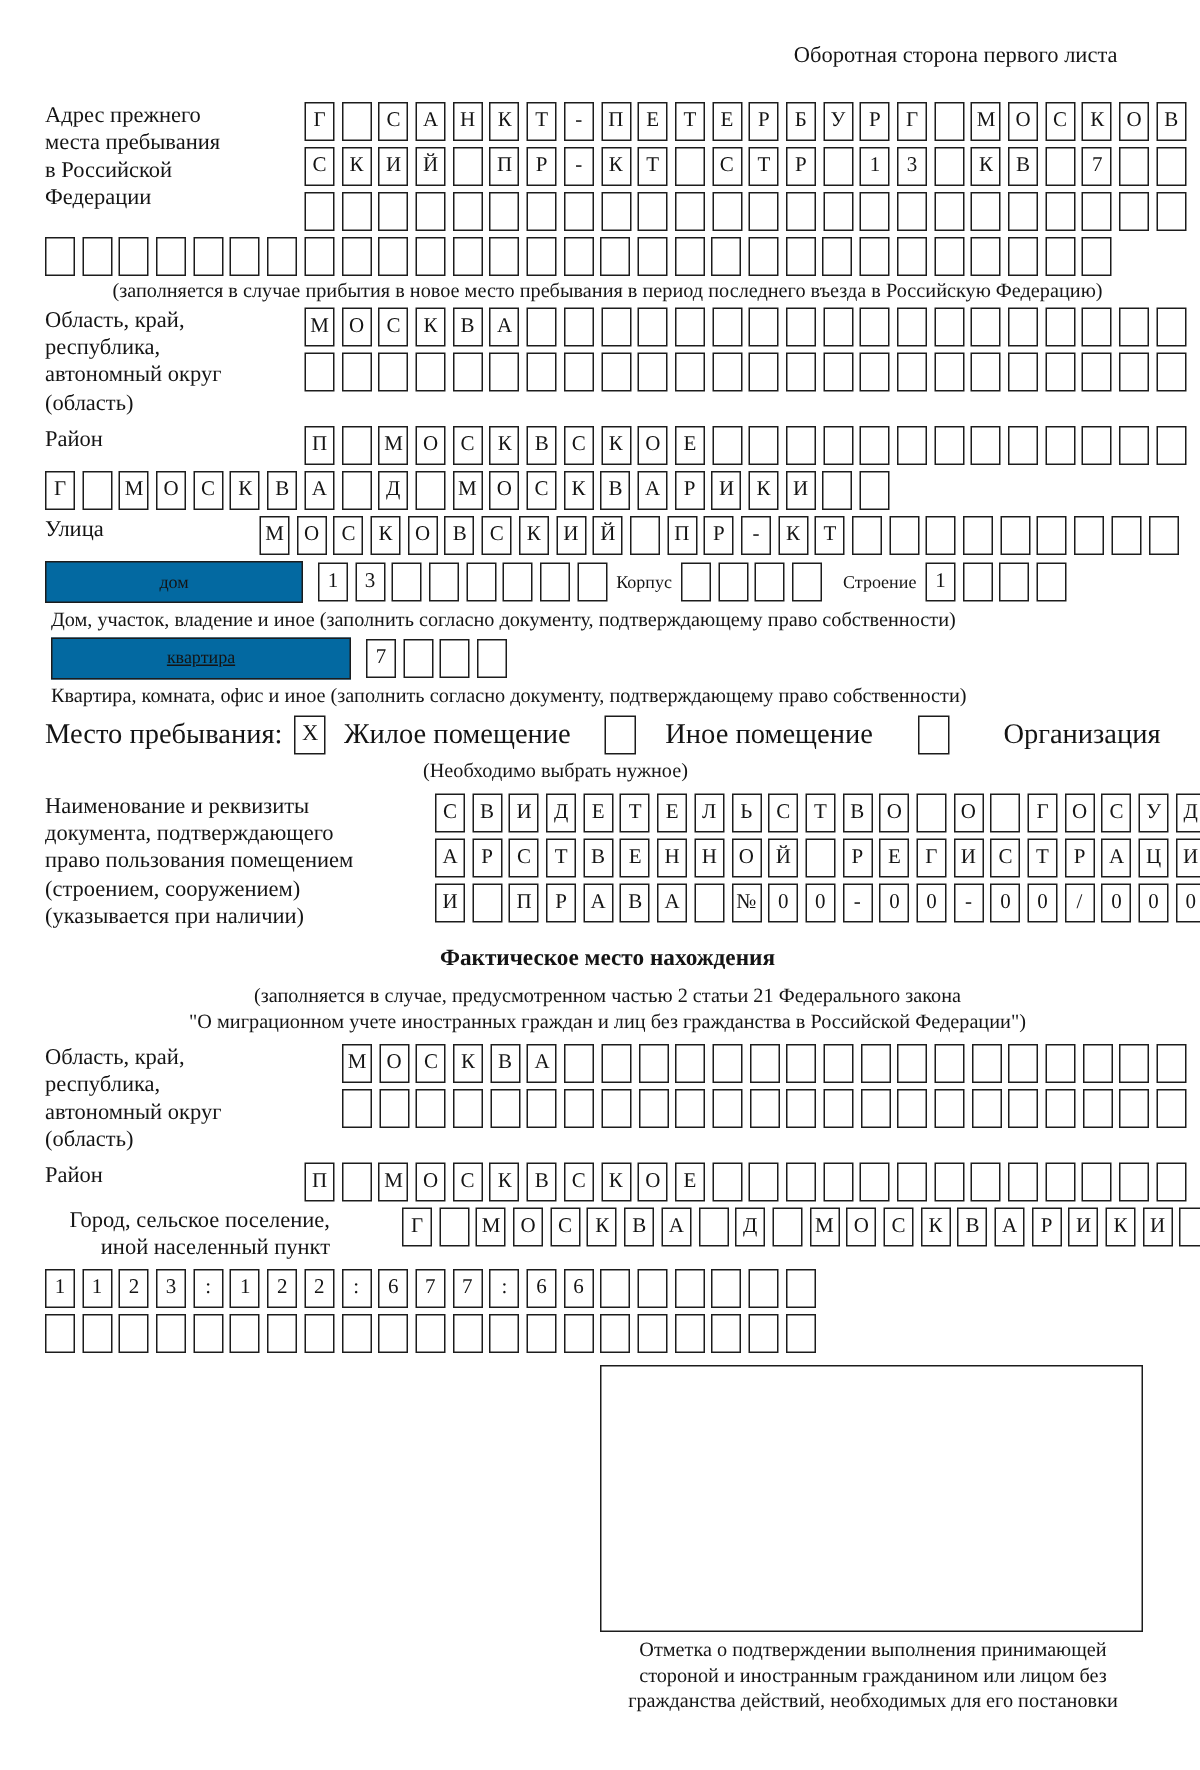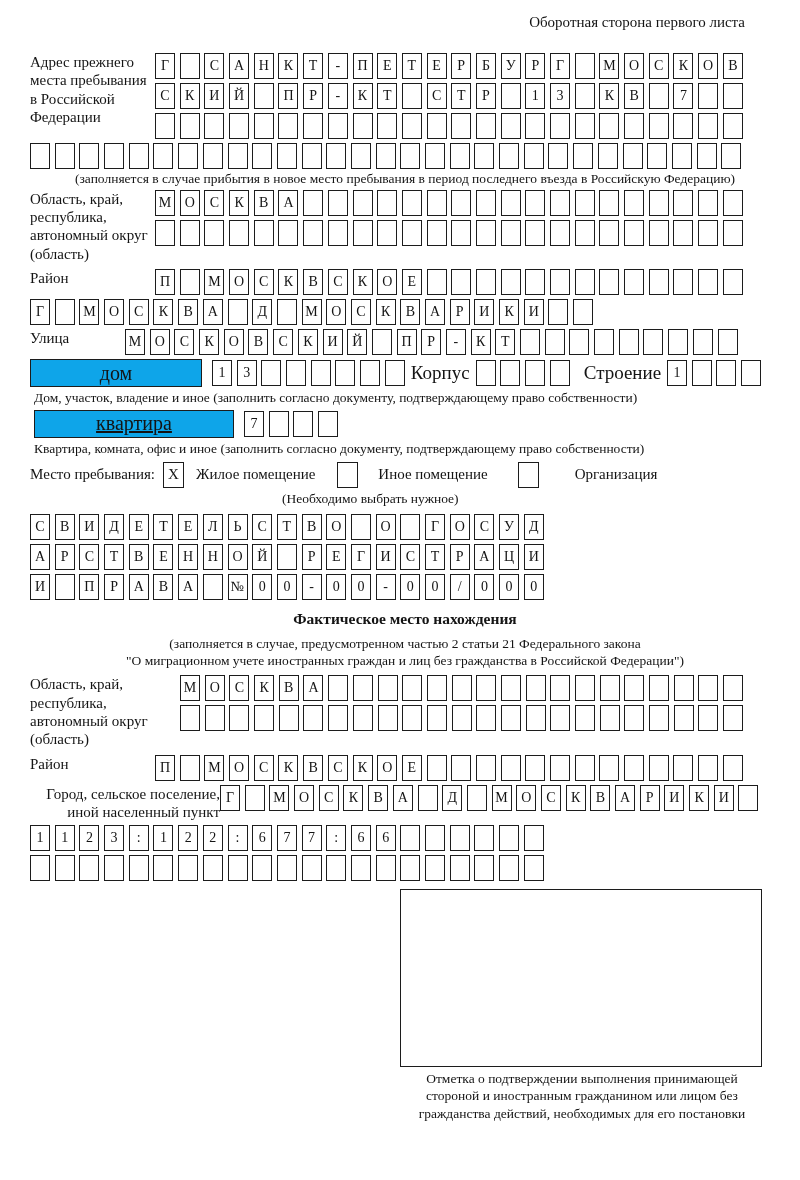--- a/index.html
+++ b/index.html
@@ -1,41 +1,41 @@
 <!DOCTYPE html>
 <html><head>
 <meta charset="utf-8">
 <style>
   html,body{margin:0;padding:0;background:#fff;}
   body{width:800px;height:1180px;color:#141414;font-family:"Liberation Serif","DejaVu Serif",serif;}
-  .page{box-sizing:border-box;width:800px;height:844px;padding:14px 20px 0 30px;position:relative;}
+  .page{box-sizing:border-box;width:800px;height:844px;padding:14px 20px 0 30px;position:relative;margin-top:15px;}
   .hdr{text-align:right;font-size:15px;padding-right:35px;margin-bottom:22px;}
-  .block{display:flex;align-items:flex-start;margin-bottom:4px;}
+  .block{display:flex;align-items:flex-start;margin-bottom:4px;gap:48px;}
   .lbl{font-size:15px;line-height:1.22;flex:0 0 auto;}
   .w125{width:125px;}
   .w148{width:148px;}
   .w95{width:95px;}
   .w150{width:150px;}
   .w190{width:190px;text-align:right;}
   .w192{width:192px;}
   .w212{width:212px;}
   .cells{display:flex;gap:4.7px;flex:0 0 auto;}
   .cells-col{display:flex;flex-direction:column;gap:4px;}
   .cell{box-sizing:border-box;width:20px;height:26px;border:1.6px solid #1c1c1c;display:flex;align-items:center;justify-content:center;font-size:14px;background:#fff;flex:0 0 auto;}
   .fullrow{margin:4px 0 2px 0;}
   .caption{font-size:13.5px;line-height:1.25;}
   .center{text-align:center;}
   .sec-title{font-size:16px;font-weight:bold;text-align:center;margin:7px 0 6px 0;}
   .sub-title{font-size:15.5px;font-weight:bold;text-align:center;margin:10px 0 8px 0;}
   .inline-row{display:flex;align-items:center;}
-  .field-box{box-sizing:border-box;border:1.6px solid #1c1c1c;height:28px;display:flex;align-items:center;justify-content:center;font-size:20px;background:#0ea5e9;flex:0 0 auto;}
+  .field-box{box-sizing:border-box;border:1.6px solid #1c1c1c;height:28px;display:flex;align-items:center;justify-content:center;font-size:12px;background:#0369a1;flex:0 0 auto;}
   .house-box{width:172px;}
   .apt-box{width:200px;}
-  .inline-lbl{font-size:19px;padding:0 6px;white-space:nowrap;}
-  .lbl15{font-size:15px;white-space:nowrap;}
+  .inline-lbl{font-size:12px;padding:0 6px;white-space:nowrap;}
+  .lbl15{font-size:19px;white-space:nowrap;}
   .checkbox{box-sizing:border-box;width:21px;height:26px;border:1.6px solid #1c1c1c;display:flex;align-items:center;justify-content:center;font-size:15px;flex:0 0 auto;}
   .stamp-box{box-sizing:border-box;margin-left:370px;width:362px;height:178px;border:1.7px solid #1c1c1c;background:#fff;}
   .stamp-note{margin-left:352px;width:400px;text-align:center;font-size:13.5px;line-height:1.28;margin-top:3px;}
   .mb2{margin-bottom:2px;}
   .mt4{margin-top:4px;}
 </style>
 </head>
 <body>
 
 <div class="page">
@@ -351,20 +351,21 @@
     <span class="checkbox" style="margin-left:8px;">X</span>
     <span class="lbl15" style="margin-left:12px;">Жилое помещение</span>
     <span class="checkbox" style="margin-left:22px;"></span>
     <span class="lbl15" style="margin-left:20px;">Иное помещение</span>
     <span class="checkbox" style="margin-left:30px;"></span>
     <span class="lbl15" style="margin-left:36px;">Организация</span>
   </div>
   <div class="caption" style="margin:3px 0 6px 252px;">(Необходимо выбрать нужное)</div>
 
   <div class="block">
+    <div class="lbl w212">Наименование и реквизиты документа, подтверждающего право пользования помещением (строением, сооружением) (указывается при наличии)</div>
     <div class="cells-col">
       <div class="cells">
           <span class="cell">С</span>
           <span class="cell">В</span>
           <span class="cell">И</span>
           <span class="cell">Д</span>
           <span class="cell">Е</span>
           <span class="cell">Т</span>
           <span class="cell">Е</span>
           <span class="cell">Л</span>

